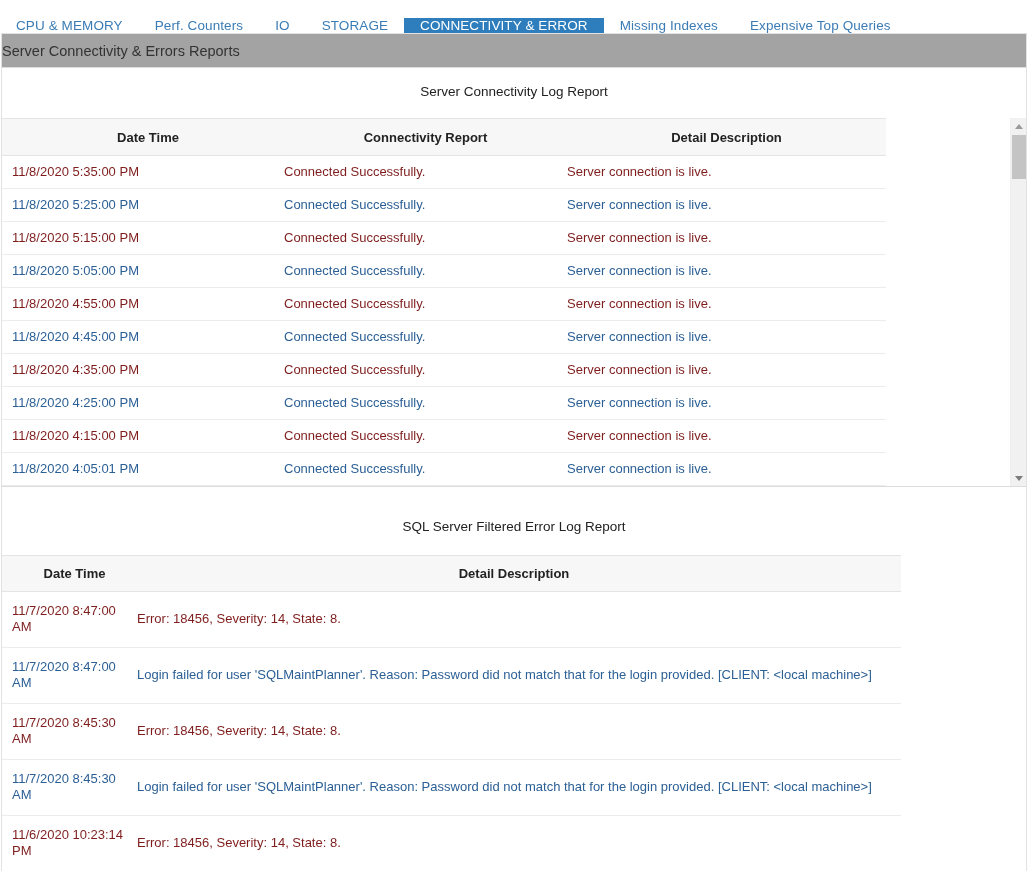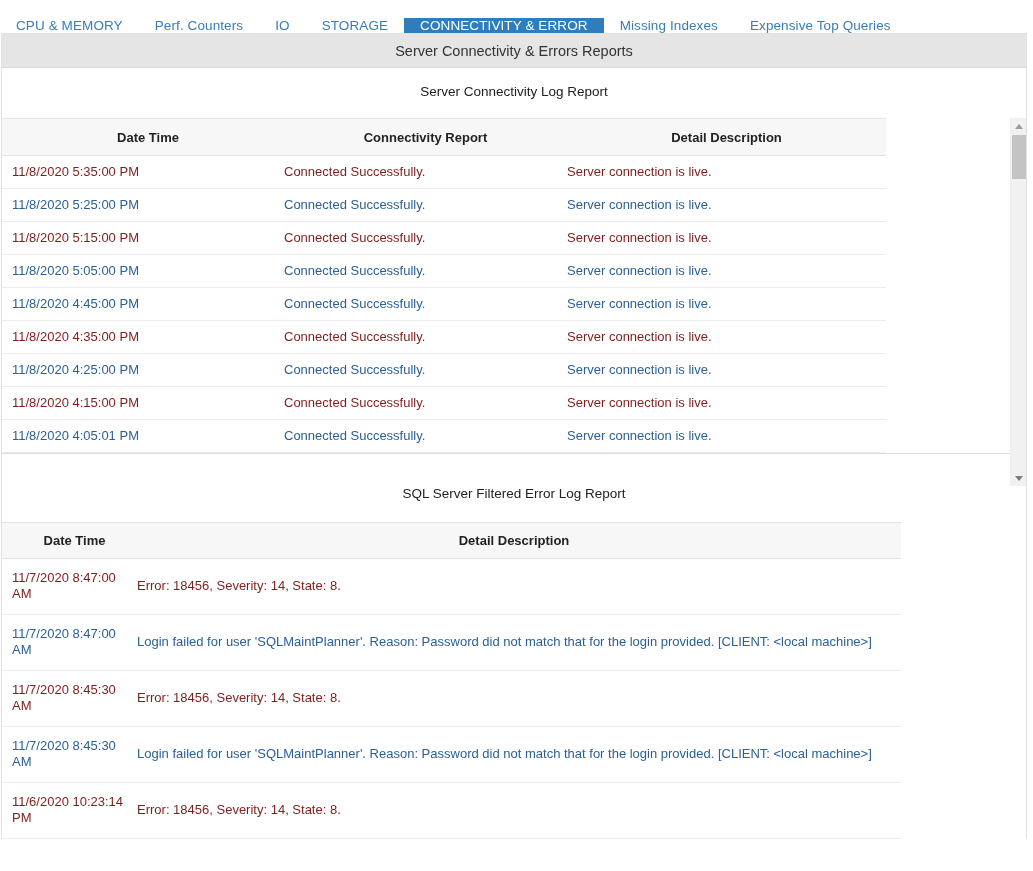--- a/index.html
+++ b/index.html
@@ -37,26 +37,26 @@
   }
   .tab.active {
     background: #2e7ebd;
     color: #ffffff;
   }
 
   
   .subtitle-bar {
     margin: 0 6px 0 1px;
     height: 33px;
-    background: #e5e5e5;
+    background: #a3a3a3;
     border: 1px solid #e2e2e2;
     border-bottom-color: #dcdcdc;
     display: flex;
     align-items: center;
-    justify-content: center;
+    justify-content: flex-start;
     font-size: 14.5px;
     color: #333333;
   }
 
   
   .panel {
     margin: 0 6px 0 1px;
     border-left: 1px solid #e2e2e2;
     border-right: 1px solid #e2e2e2;
     background: #ffffff;
@@ -214,20 +214,25 @@
           <tr>
             <td class="c-date">11/8/2020 5:15:00 PM</td>
             <td class="c-conn">Connected Successfully.</td>
             <td class="c-desc">Server connection is live.</td>
           </tr>
           <tr class="alt">
             <td class="c-date">11/8/2020 5:05:00 PM</td>
             <td class="c-conn">Connected Successfully.</td>
             <td class="c-desc">Server connection is live.</td>
           </tr>
+          <tr>
+            <td class="c-date">11/8/2020 4:55:00 PM</td>
+            <td class="c-conn">Connected Successfully.</td>
+            <td class="c-desc">Server connection is live.</td>
+          </tr>
           <tr class="alt">
             <td class="c-date">11/8/2020 4:45:00 PM</td>
             <td class="c-conn">Connected Successfully.</td>
             <td class="c-desc">Server connection is live.</td>
           </tr>
           <tr>
             <td class="c-date">11/8/2020 4:35:00 PM</td>
             <td class="c-conn">Connected Successfully.</td>
             <td class="c-desc">Server connection is live.</td>
           </tr>

